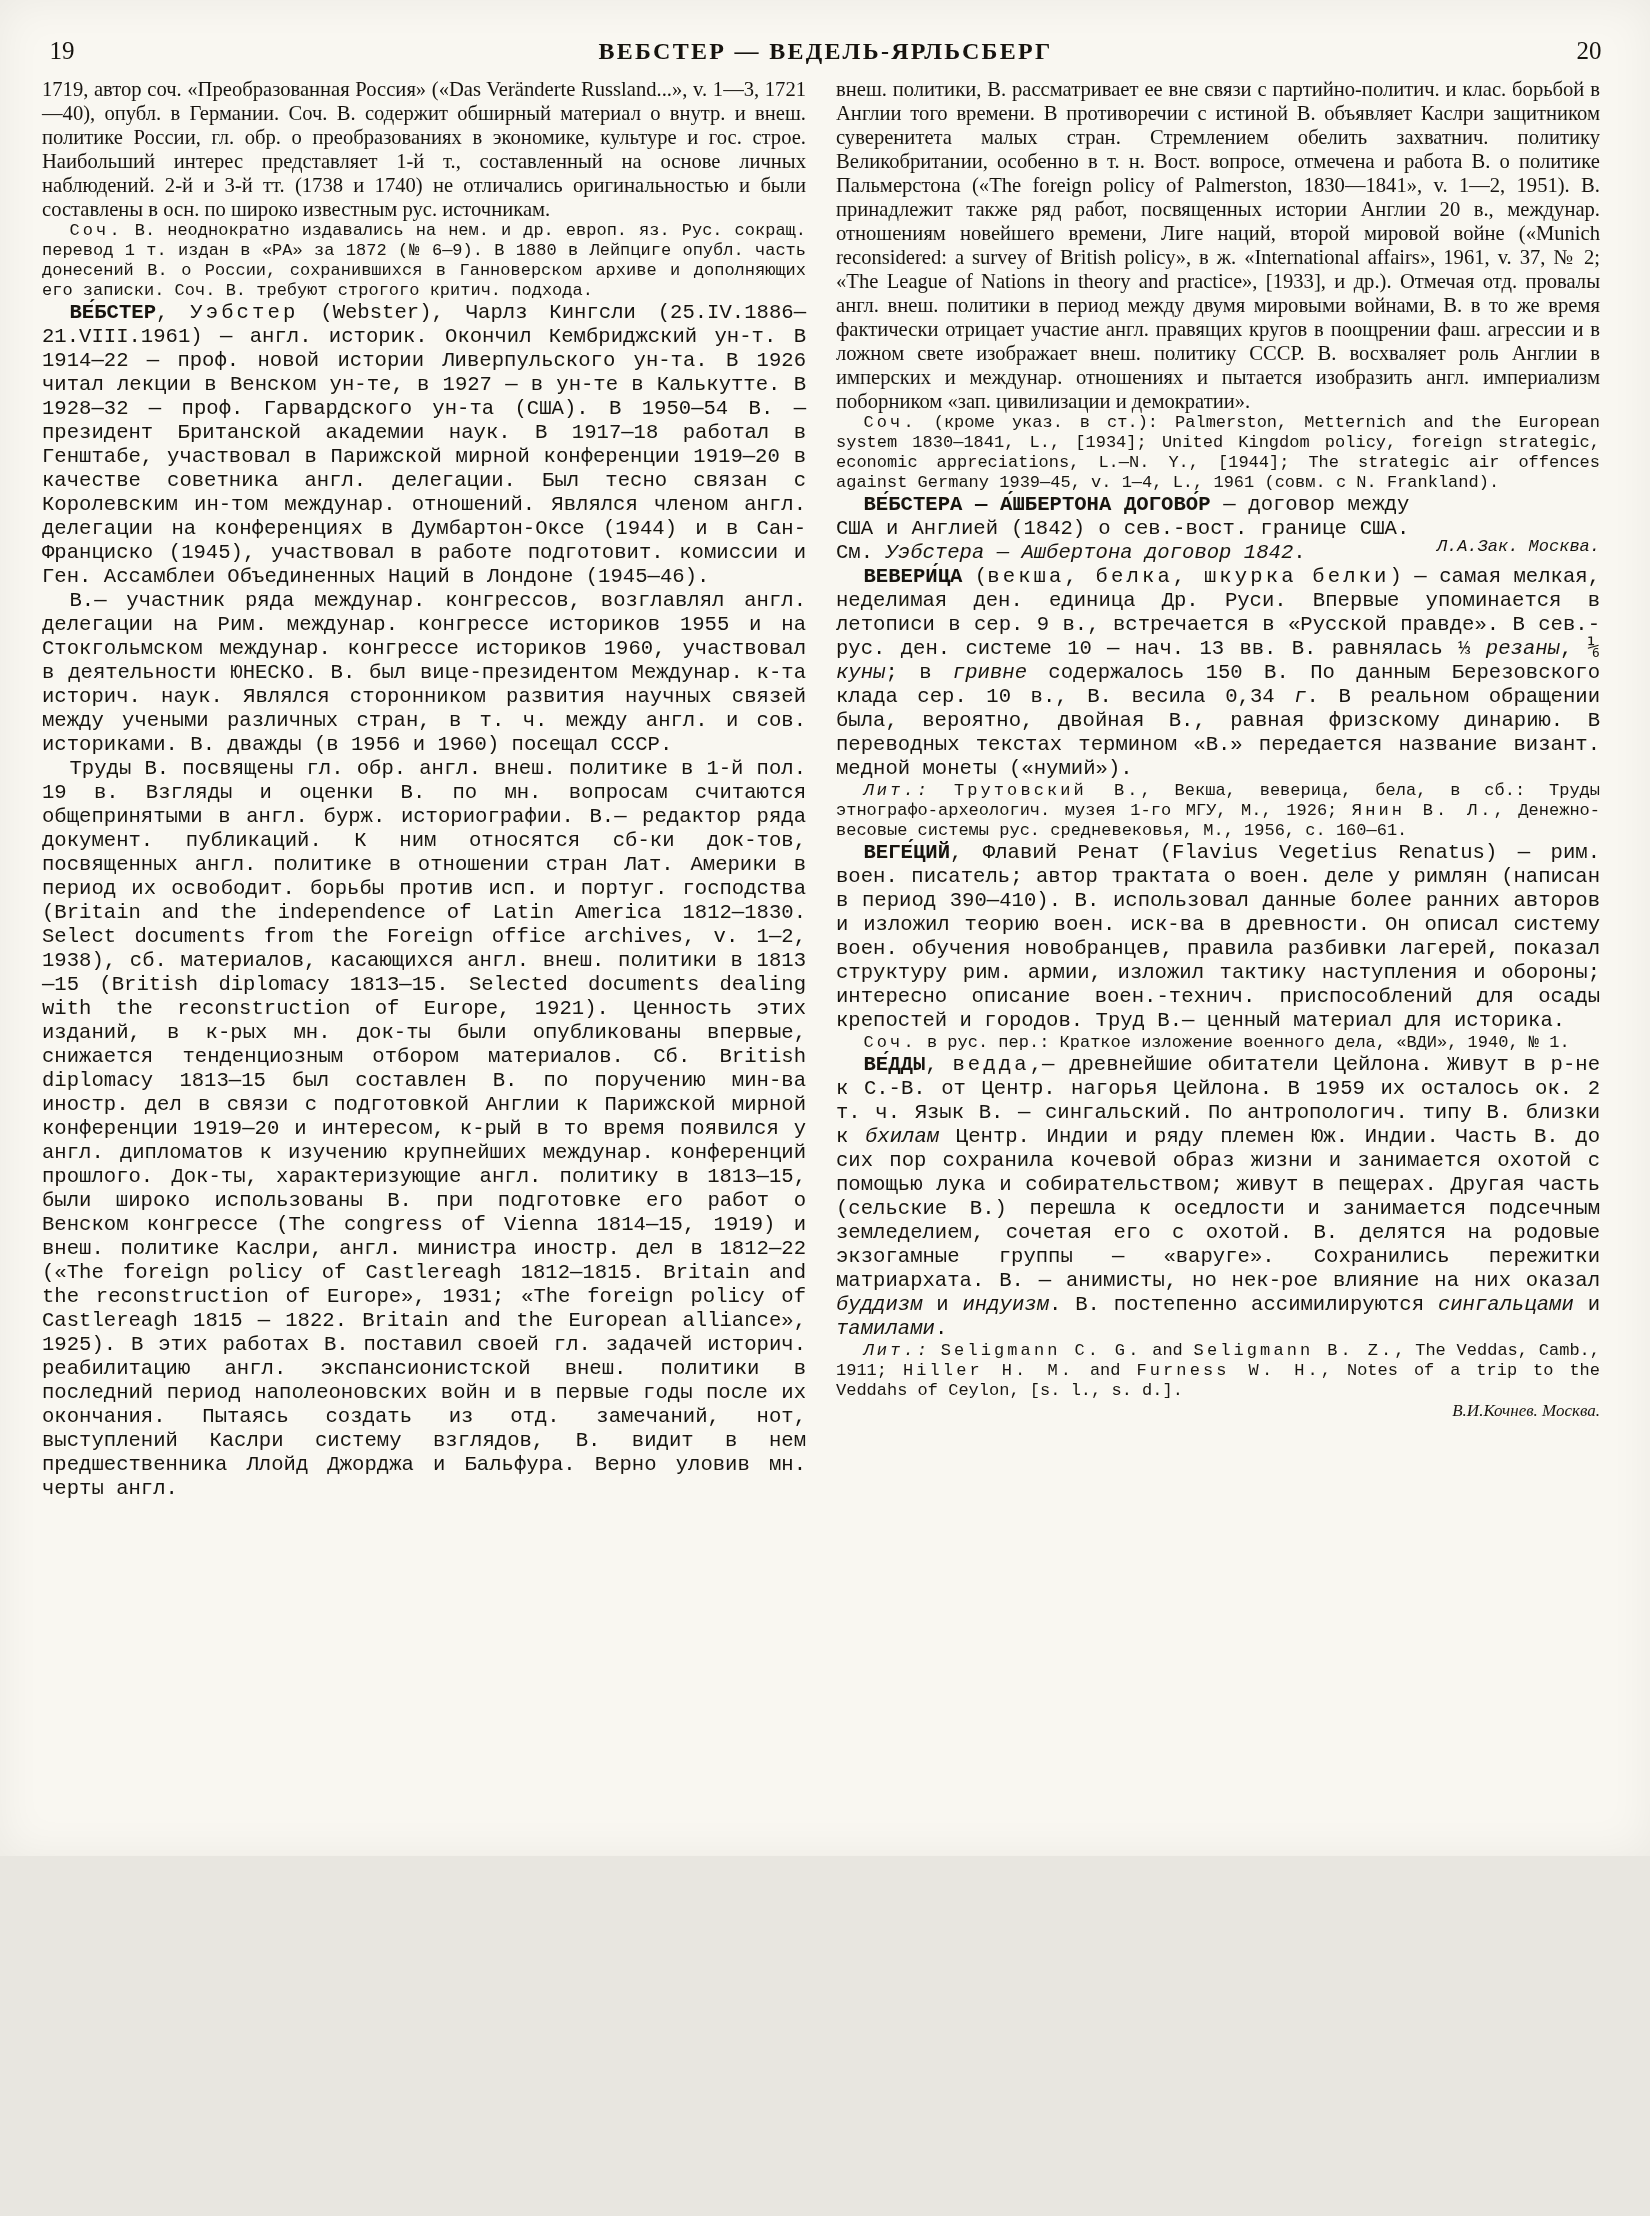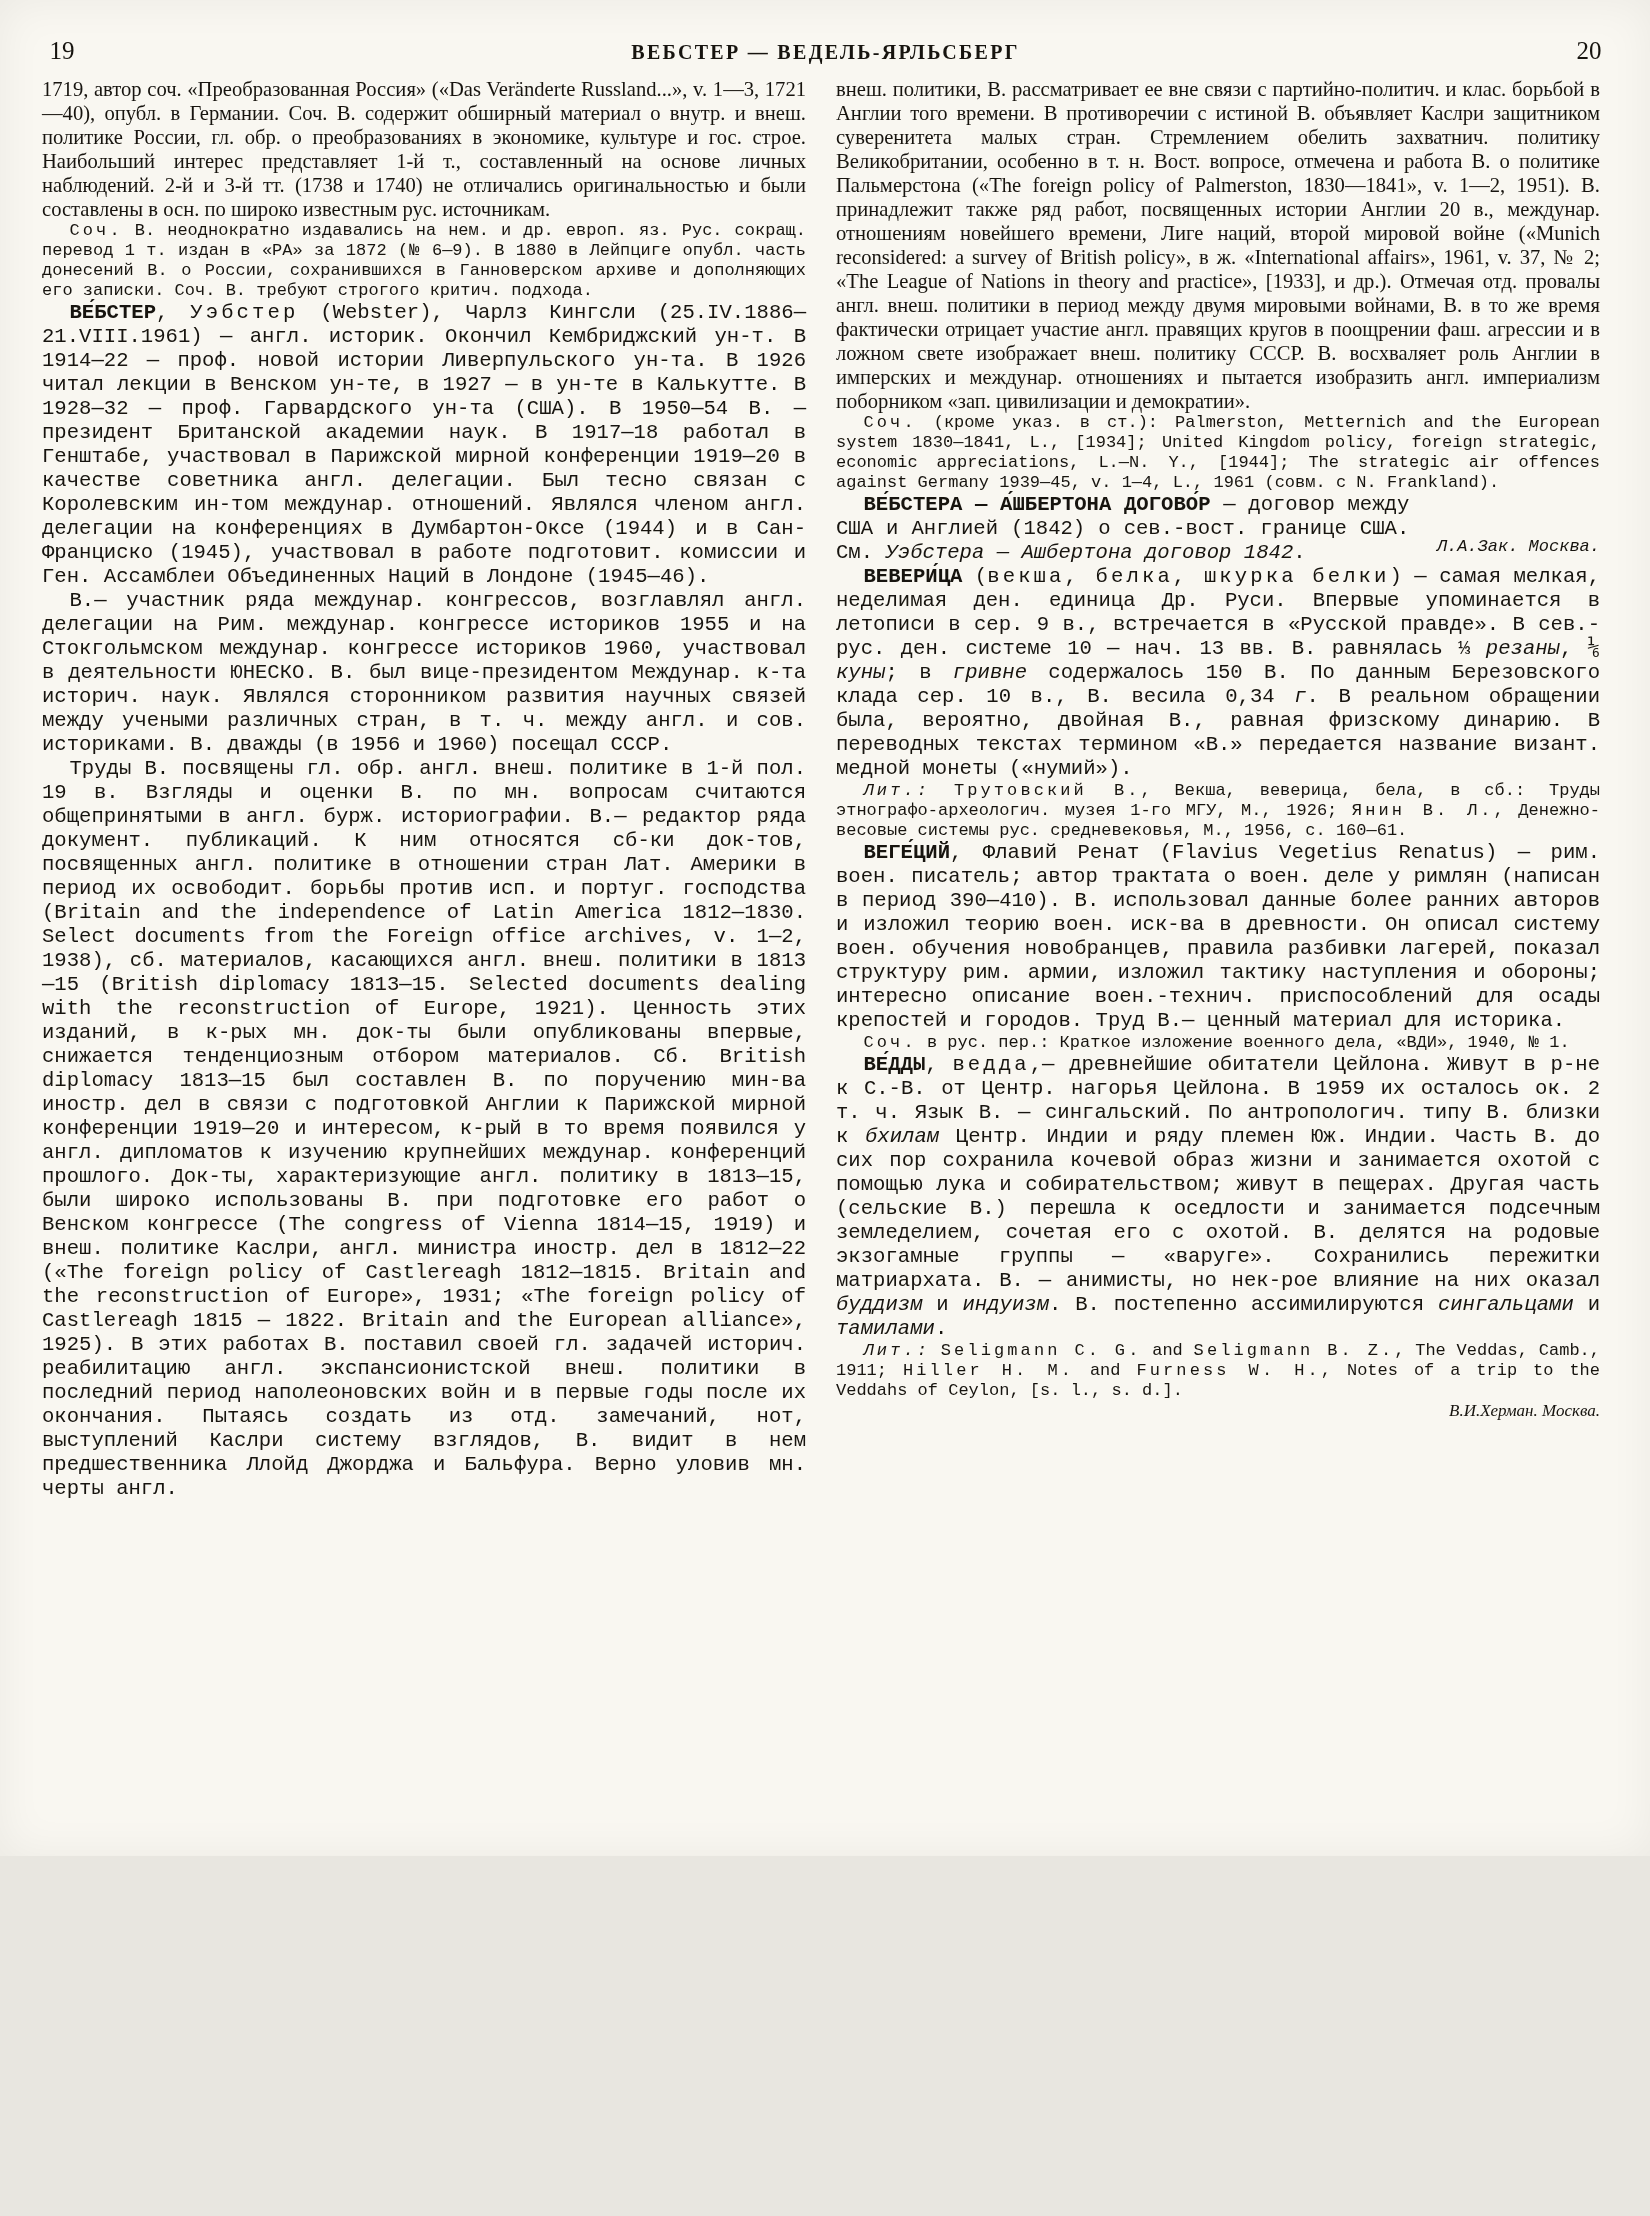--- a/index.html
+++ b/index.html
@@ -9,21 +9,21 @@
     font-family:"Liberation Serif", serif;
     padding:37px 42px 23px 42px;
     position:relative; overflow:hidden;
     box-shadow: inset 0 0 46px rgba(0,0,0,0.06);
   }
   .header {
     display:flex; justify-content:space-between; align-items:baseline;
     padding:0 7.6px 12.2px 7.6px;
   }
   .pagenum { font-size:25px; }
-  .running { font-size:20px; font-weight:bold; letter-spacing:2.3px; }
+  .running { font-size:24px; font-weight:bold; letter-spacing:2.3px; }
   .columns { display:flex; gap:30px; }
   .col { width:764px; text-align:justify; }
   .para { margin:0; font-size:20.6px; line-height:24px; }
   .para.indent { text-indent:27.5px;font-family:Liberation Mono, monospace; }
   .para.small { font-size:17px; line-height:20px; }
   .alignright { text-align:right; }
   .b { font-weight:bold; }
   .i { font-style:italic;margin-top:44px; }
   .sp { letter-spacing:3.1px; }
   .isp { font-style:italic; letter-spacing:3.1px; }
@@ -49,17 +49,17 @@
       <div class="col">
         <p class="para"><span>внеш. политики, В. рассматривает ее вне связи с партийно-политич. и клас. борьбой в Англии того времени. В противоречии с истиной В. объявляет Каслри защитником суверенитета малых стран. Стремлением обелить захватнич. политику Великобритании, особенно в т. н. Вост. вопросе, отмечена и работа В. о политике Пальмерстона («The foreign policy of Palmerston, 1830—1841», v. 1—2, 1951). В. принадлежит также ряд работ, посвященных истории Англии 20 в., междунар. отношениям новейшего времени, Лиге наций, второй мировой войне («Munich reconsidered: a survey of British policy», в ж. «International affairs», 1961, v. 37, № 2; «The League of Nations in theory and practice», [1933], и др.). Отмечая отд. провалы англ. внеш. политики в период между двумя мировыми войнами, В. в то же время фактически отрицает участие англ. правящих кругов в поощрении фаш. агрессии и в ложном свете изображает внеш. политику СССР. В. восхваляет роль Англии в имперских и междунар. отношениях и пытается изобразить англ. империализм поборником «зап. цивилизации и демократии».</span></p>
         <p class="para small indent"><span class="sp">Соч.</span><span> (кроме указ. в ст.): Palmerston, Metternich and the European system 1830—1841, L., [1934]; United Kingdom policy, foreign strategic, economic appreciations, L.—N. Y., [1944]; The strategic air offences against Germany 1939—45, v. 1—4, L., 1961 (совм. с N. Frankland). </span><span class="i sig">Л.А.Зак. Москва.</span></p>
         <p class="para indent"><span class="b">ВЕ́БСТЕРА — А́ШБЕРТОНА ДОГОВО́Р</span><span> — договор между США и Англией (1842) о сев.-вост. границе США. См. </span><span class="i">Уэбстера — Ашбертона договор 1842</span><span>.</span></p>
         <p class="para indent"><span class="b">ВЕВЕРИ́ЦА</span><span> (</span><span class="sp">векша, белка, шкурка белки</span><span>) — самая мелкая, неделимая ден. единица Др. Руси. Впервые упоминается в летописи в сер. 9 в., встречается в «Русской правде». В сев.-рус. ден. системе 10 — нач. 13 вв. В. равнялась ⅓ </span><span class="i">резаны</span><span>, ⅙ </span><span class="i">куны</span><span>; в </span><span class="i">гривне</span><span> содержалось 150 В. По данным Березовского клада сер. 10 в., В. весила 0,34 </span><span class="i">г</span><span>. В реальном обращении была, вероятно, двойная В., равная фризскому динарию. В переводных текстах термином «В.» передается название визант. медной монеты («нумий»).</span></p>
         <p class="para small indent"><span class="isp">Лит.:</span><span> </span><span class="sp">Трутовский В.</span><span>, Векша, веверица, бела, в сб.: Труды этнографо-археологич. музея 1-го МГУ, М., 1926; </span><span class="sp">Янин В. Л.</span><span>, Денежно-весовые системы рус. средневековья, М., 1956, с. 160—61.</span></p>
         <p class="para indent"><span class="b">ВЕГЕ́ЦИЙ</span><span>, Флавий Ренат (Flavius Vegetius Renatus) — рим. воен. писатель; автор трактата о воен. деле у римлян (написан в период 390—410). В. использовал данные более ранних авторов и изложил теорию воен. иск-ва в древности. Он описал систему воен. обучения новобранцев, правила разбивки лагерей, показал структуру рим. армии, изложил тактику наступления и обороны; интересно описание воен.-технич. приспособлений для осады крепостей и городов. Труд В.— ценный материал для историка.</span></p>
         <p class="para small indent"><span class="sp">Соч.</span><span> в рус. пер.: Краткое изложение военного дела, «ВДИ», 1940, № 1.</span></p>
         <p class="para indent"><span class="b">ВЕ́ДДЫ</span><span>, </span><span class="sp">ведда</span><span>,— древнейшие обитатели Цейлона. Живут в р-не к С.-В. от Центр. нагорья Цейлона. В 1959 их осталось ок. 2 т. ч. Язык В. — сингальский. По антропологич. типу В. близки к </span><span class="i">бхилам</span><span> Центр. Индии и ряду племен Юж. Индии. Часть В. до сих пор сохранила кочевой образ жизни и занимается охотой с помощью лука и собирательством; живут в пещерах. Другая часть (сельские В.) перешла к оседлости и занимается подсечным земледелием, сочетая его с охотой. В. делятся на родовые экзогамные группы — «варуге». Сохранились пережитки матриархата. В. — анимисты, но нек-рое влияние на них оказал </span><span class="i">буддизм</span><span> и </span><span class="i">индуизм</span><span>. В. постепенно ассимилируются </span><span class="i">сингальцами</span><span> и </span><span class="i">тамилами</span><span>.</span></p>
         <p class="para small indent"><span class="isp">Лит.:</span><span> </span><span class="sp">Seligmann C. G.</span><span> and </span><span class="sp">Seligmann B. Z.</span><span>, The Veddas, Camb., 1911; </span><span class="sp">Hiller H. M.</span><span> and </span><span class="sp">Furness W. H.</span><span>, Notes of a trip to the Veddahs of Ceylon, [s. l., s. d.].</span></p>
-        <p class="para small alignright"><span class="i">В.И.Херман. Москва.</span></p>
+        <p class="para small alignright"><span class="i">В.И.Кочнев. Москва.</span></p>
       </div>
     </div>
 </div>
 
 
 </body></html>

